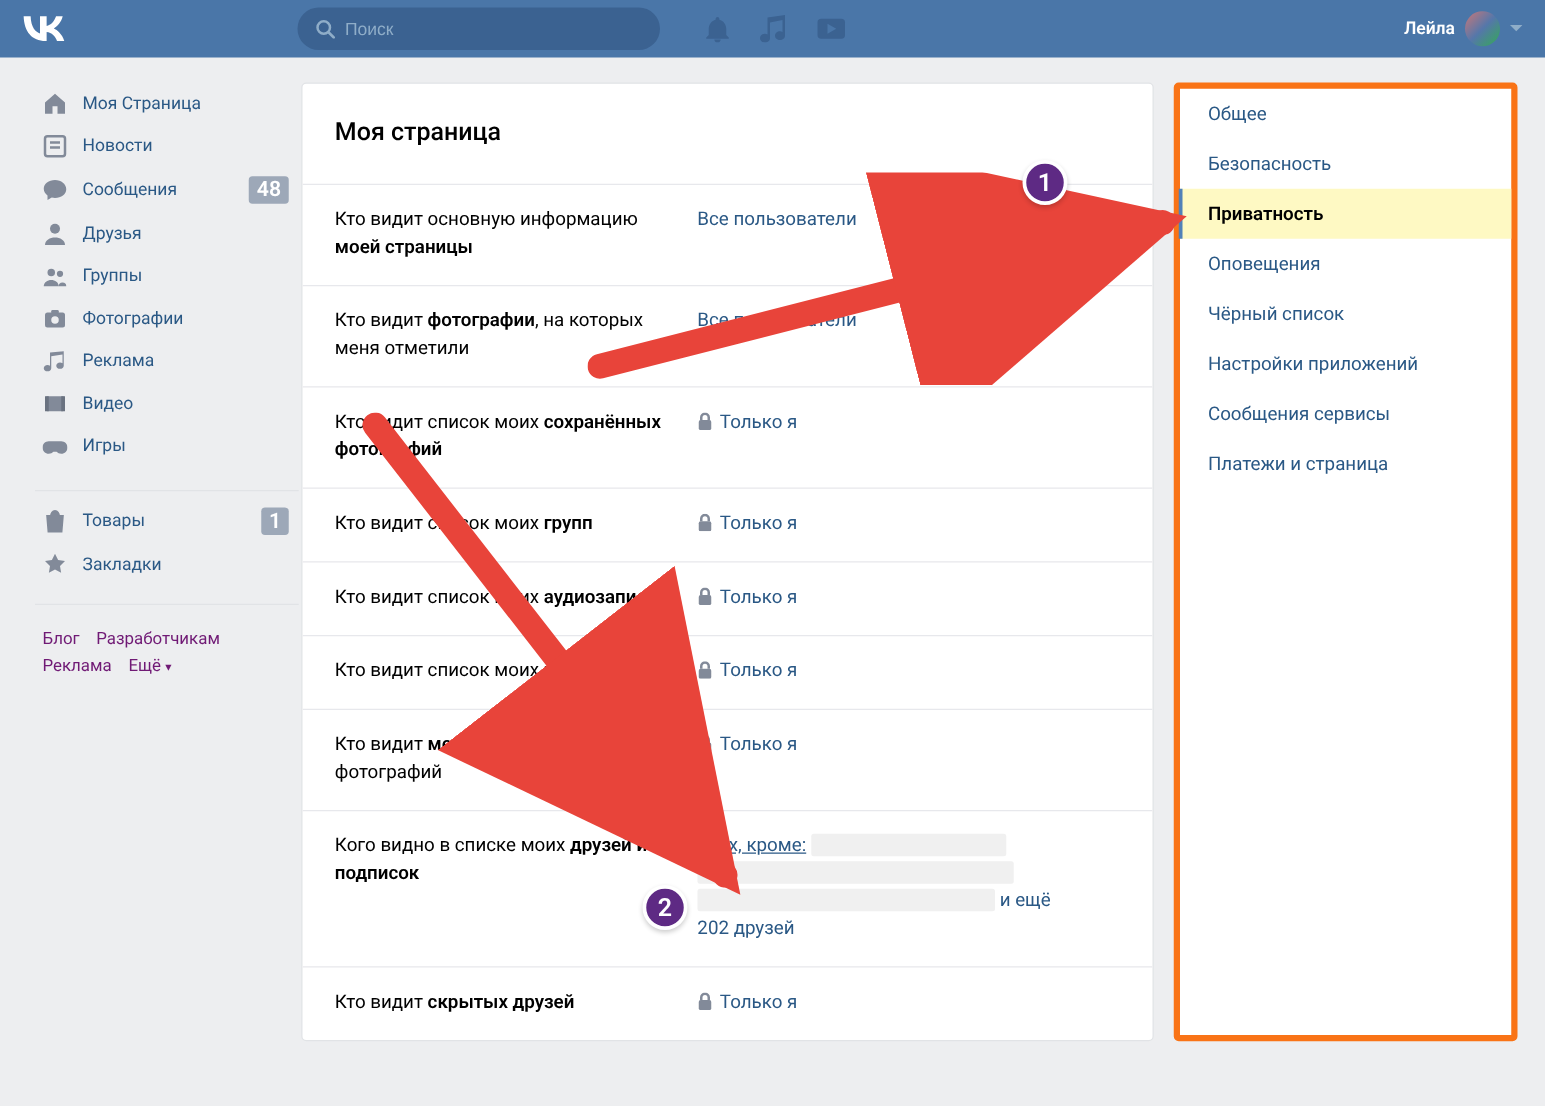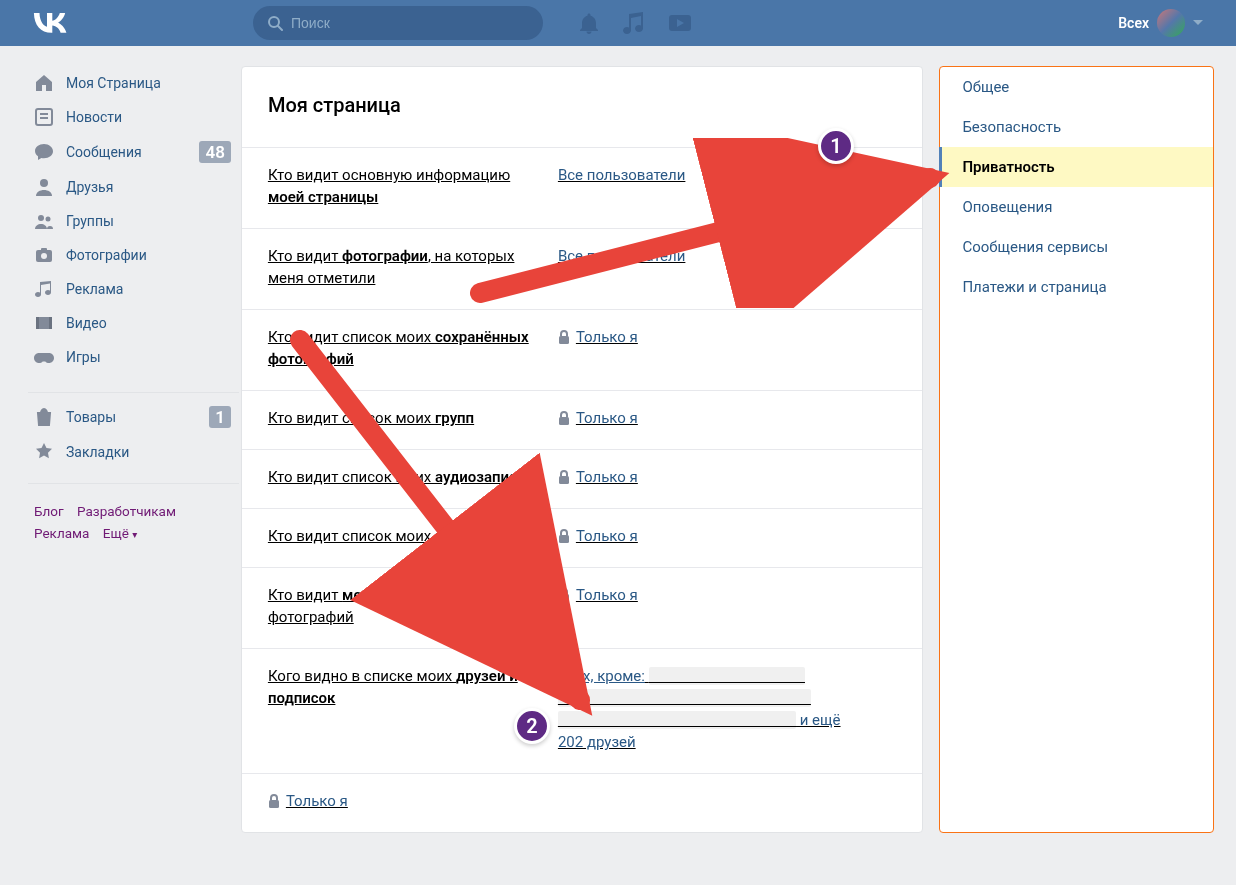--- a/index.html
+++ b/index.html
@@ -12,21 +12,21 @@
     height: 885px;
     overflow: hidden;
     position: relative;
   }
   
   .header {
     background: #4a76a8;
     height: 46px;
     display: flex;
     align-items: center;
-    padding: 0 25px;
+    padding: 0 10px;
     position: relative;
     z-index: 10;
   }
   .logo { width: 40px; margin-left: 8px; }
   .logo svg { display: block; }
   .search-box {
     background: #3b6291;
     border-radius: 18px;
     width: 290px;
     height: 34px;
@@ -115,21 +115,20 @@
   }
   .main h1 {
     font-size: 20px;
     font-weight: 500;
     padding: 26px 26px 30px 26px;
   }
   .setting-row {
     display: flex;
     padding: 16px 26px 20px 26px;
     border-top: 1px solid #e7e8ec;
-    text-decoration: underline;
   }
   .setting-label {
     width: 290px;
     color: #000;
     font-size: 15px;
     line-height: 22px;
     padding-right: 20px;
   }
   .setting-label strong { font-weight: 600; }
   .setting-value {
@@ -141,21 +140,21 @@
   }
   .setting-value .lock { color: #828a99; margin-right: 6px; }
   .setting-value .censor { background: #f0f0f0; color: transparent; border-radius: 2px;}
   .setting-value .linky { text-decoration: underline; }
 
   
   .tabs {
     margin-left: 16px;
     width: 276px;
     background: #fff;
-    border: 1px solid #f97316;
+    border: 5px solid #f97316;
     border-radius: 4px;
     margin-top: 20px;
   }
   .tab-item {
     font-size: 15px;
     color: #2a5885;
     padding: 11px 22px;
     cursor: pointer;
     position: relative;
   }
@@ -223,21 +222,21 @@
         </svg>
     </span>
     <span class="hicon">
       <svg width="26" height="20" viewBox="0 0 26 20">
           <rect x="2" y="2" width="22" height="16" rx="3" fill="#3b6291"></rect>
           <path fill="#4a76a8" d="M10 6l7 4-7 4z"></path>
         </svg>
     </span>
   </div>
   <div class="header-right">
-    <span style="font-weight:600;font-size:14px;">Всех</span>
+    <span style="font-weight:600;font-size:14px;">Лейла</span>
     <span class="avatar"></span>
     <span class="chev">
       <svg width="10" height="6" viewBox="0 0 10 6">
           <path fill="#8fadc8" d="M0 0l5 5 5-5z"></path>
         </svg>
     </span>
   </div>
 </div>
 
 <div class="wrap">
@@ -397,33 +396,36 @@
           <div class="setting-value"><span class="lock"><svg style="display:inline-block;vertical-align:-2px" width="12" height="14" viewBox="0 0 12 14">
                 <rect x="1" y="6" width="10" height="8" rx="1.5" fill="#828a99"></rect>
                 <path d="M3 6V4a3 3 0 016 0v2" fill="none" stroke="#828a99" stroke-width="2"></path>
               </svg></span>Только я</div>
         </div>
         <div class="setting-row">
           <div class="setting-label">Кого видно в списке моих <strong>друзей и подписок</strong></div>
           <div class="setting-value"><span class="linky">Всех, кроме:</span> <span class="censor">xxxxxxxxxxxxxxxxxxxxx</span><br><span class="censor">xxxxxxxxxxxxxxxxxxxxxxxxxxxxxxxxxx</span><br><span class="censor">xxxxxxxxxxxxxxxxxxxxxxxxxxxxxxxx</span> и ещё<br>202 друзей</div>
         </div>
         <div class="setting-row">
+          <div class="setting-label">Кто видит <strong>скрытых друзей</strong></div>
           <div class="setting-value"><span class="lock"><svg style="display:inline-block;vertical-align:-2px" width="12" height="14" viewBox="0 0 12 14">
                 <rect x="1" y="6" width="10" height="8" rx="1.5" fill="#828a99"></rect>
                 <path d="M3 6V4a3 3 0 016 0v2" fill="none" stroke="#828a99" stroke-width="2"></path>
               </svg></span>Только я</div>
         </div>
       </div>
   </div>
 
   <div class="tabs" id="tabs-container">
       <div class="tab-item">Общее</div>
       <div class="tab-item">Безопасность</div>
       <div class="tab-item active">Приватность</div>
       <div class="tab-item">Оповещения</div>
+      <div class="tab-item">Чёрный список</div>
+      <div class="tab-item">Настройки приложений</div>
       <div class="tab-item">Сообщения сервисы</div>
       <div class="tab-item">Платежи и страница</div>
     </div>
 </div>
 
 <svg class="arrow" style="left:470px; top:138px; width:480px; height:170px;" viewBox="0 0 480 170">
   <defs>
       <marker id="ah1" markerWidth="14" markerHeight="14" refX="11" refY="6" orient="auto">
         <path d="M0,0 L12,6 L0,12 z" fill="#e8443a"></path>
       </marker>

